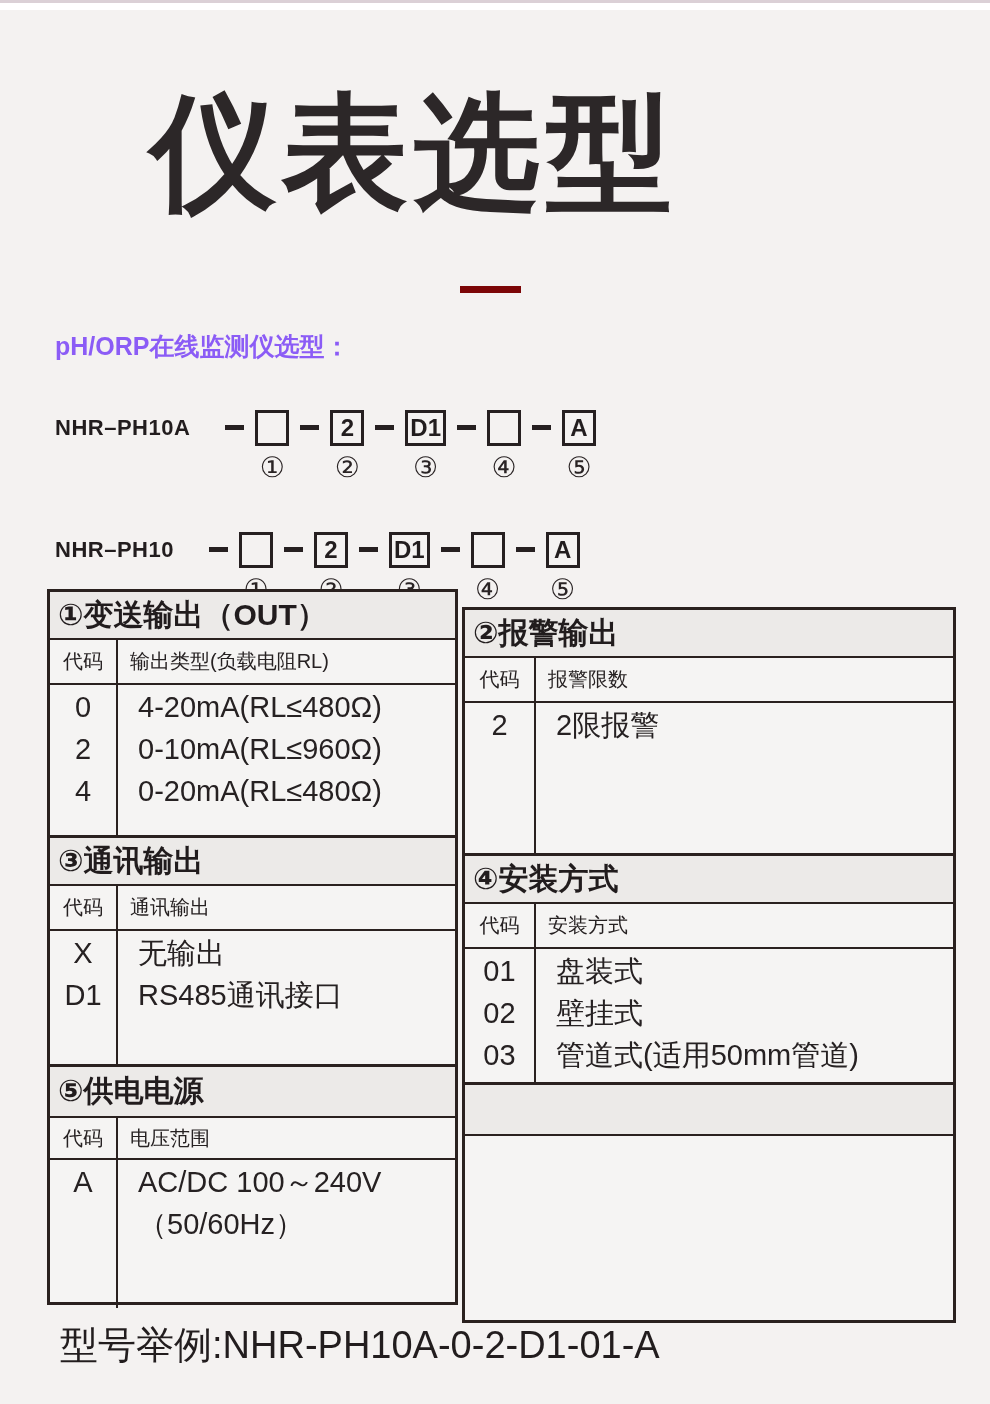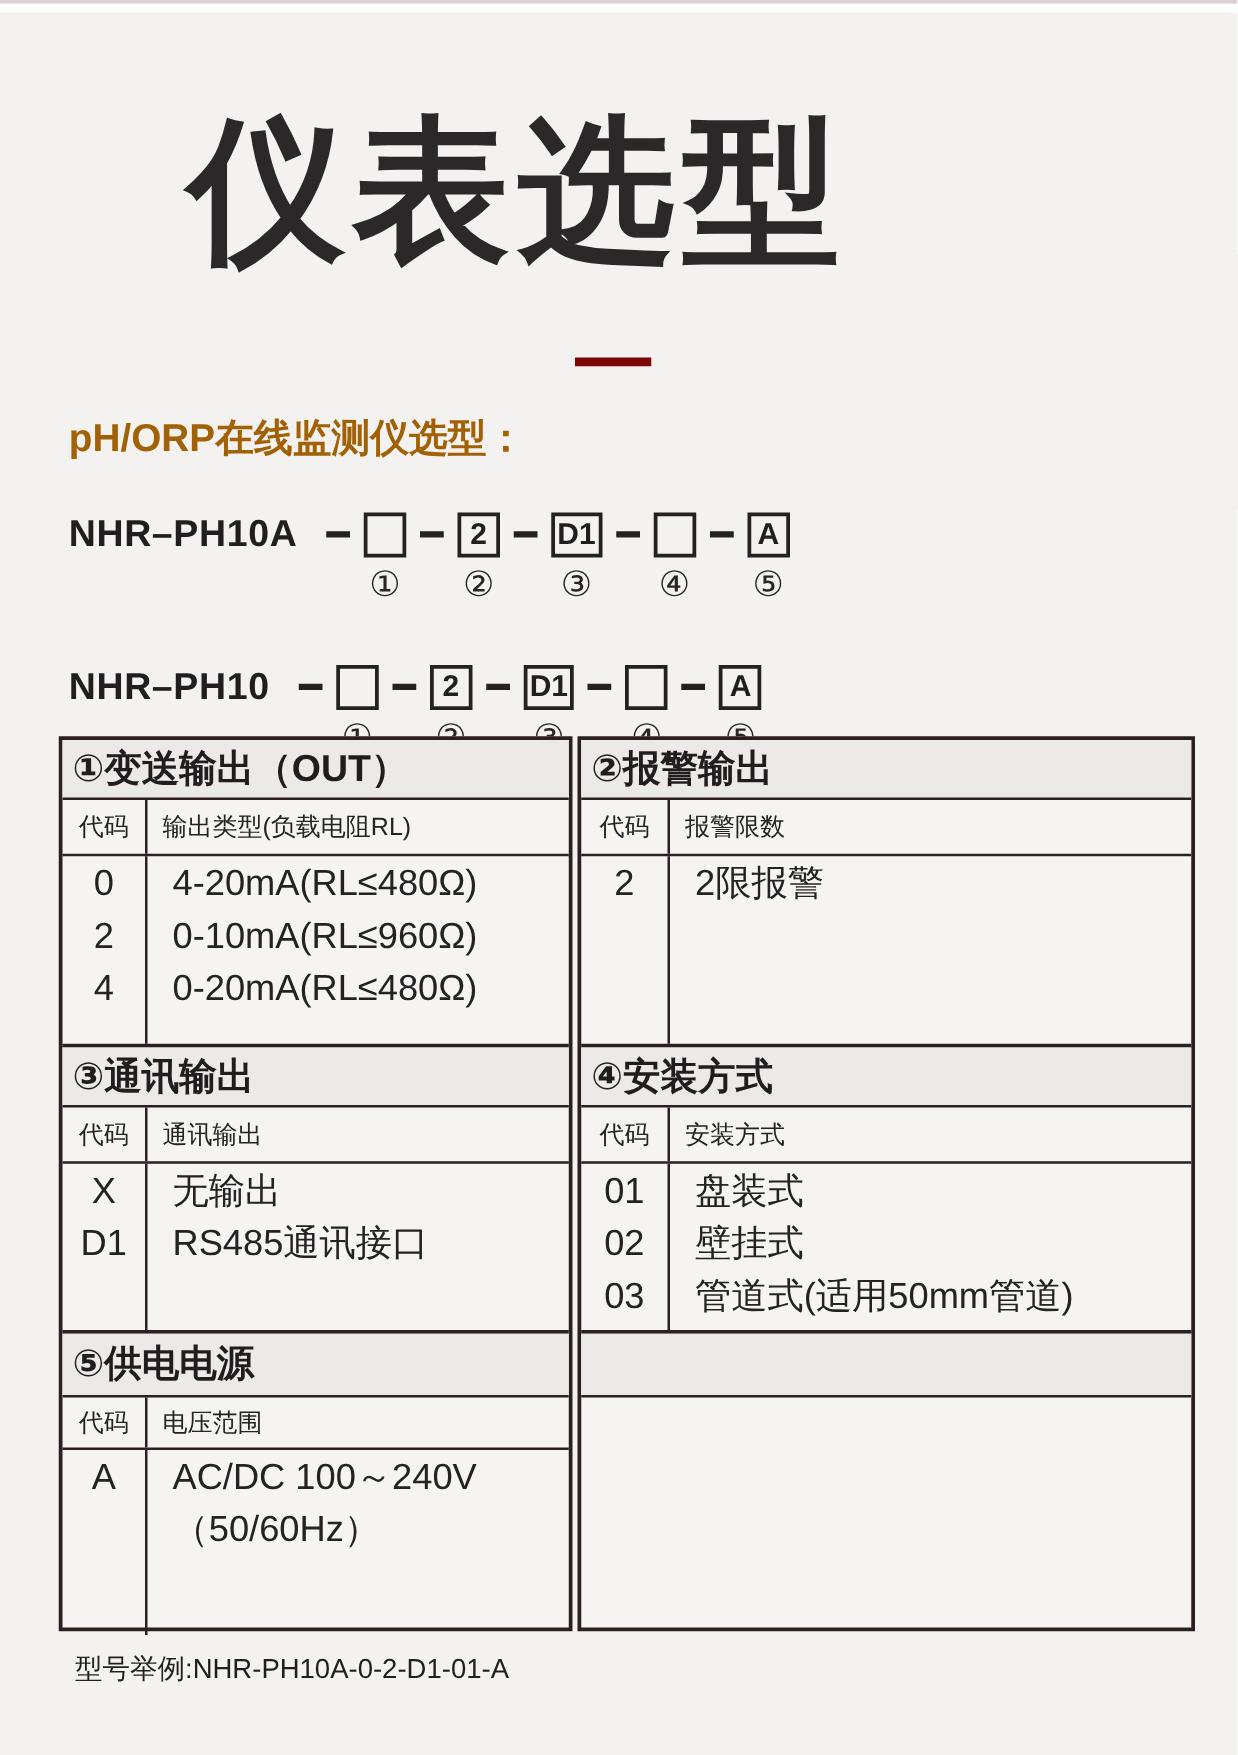--- a/index.html
+++ b/index.html
@@ -10,43 +10,43 @@
   }
   .topbar{position:absolute;top:0;left:0;width:990px;height:3px;background:#dbd0d6;}
   .topwhite{position:absolute;top:3px;left:0;width:990px;height:7px;background:#ffffff;}
 
   .page-title{
     position:absolute;top:78px;left:0;width:828px;text-align:center;
     font-size:126px;font-weight:900;letter-spacing:6px;color:#2c2728;line-height:150px;
     white-space:nowrap;
   }
   .red-divider{position:absolute;top:286px;left:460px;width:61px;height:7px;background:#7c0607;}
-  .subtitle{position:absolute;top:330px;left:55px;font-size:31px;font-weight:700;color:#a16207;white-space:nowrap;}
+  .subtitle{position:absolute;top:330px;left:55px;font-size:25px;font-weight:700;color:#8b5cf6;white-space:nowrap;}
 
   
   .diagram{position:absolute;left:55px;display:flex;align-items:flex-start;}
   #diagram-1{top:404px;}
   #diagram-2{top:526px;}
-  .model-label{font-size:30px;font-weight:600;line-height:48px;letter-spacing:0.5px;margin-right:12px;color:#221d1e;white-space:nowrap;}
+  .model-label{font-size:22px;font-weight:600;line-height:48px;letter-spacing:0.5px;margin-right:24px;color:#221d1e;white-space:nowrap;}
   .dash{width:19px;height:5px;background:#262021;margin:21px 11px 0 11px;flex-shrink:0;}
   .seg{display:flex;flex-direction:column;align-items:center;margin-top:6px;}
   .slot-box{
     min-width:34px;height:36px;box-sizing:border-box;border:3px solid #262021;
     display:flex;align-items:center;justify-content:center;
     font-size:24px;font-weight:600;padding:0 2px;color:#221d1e;background:transparent;
   }
   .slot-marker{margin-top:7px;font-size:28px;line-height:30px;color:#2a2425;}
 
   
   .tbl-half{
     position:absolute;top:589px;height:716px;box-sizing:border-box;
     background:#f5f4f3;border:3px solid #2a211f;
   }
   #tbl-left{left:47px;width:411px;}
-  #tbl-right{left:462px;width:494px;}
+  #tbl-right{left:462px;width:494px;margin-top:18px;}
 
   .sec-header{
     box-sizing:border-box;height:48px;background:#eceae8;border-bottom:2px solid #2a211f;
     display:flex;align-items:center;padding-left:8px;
     font-size:30px;font-weight:700;color:#211c1d;white-space:nowrap;
   }
   .sec-header.hdr-c{height:51px;}
   .sec-sub{box-sizing:border-box;display:flex;height:45px;border-bottom:2px solid #2a211f;font-size:20px;}
   .sec-sub.sub-c{height:42px;}
   .sec-data{box-sizing:border-box;display:flex;}
@@ -59,21 +59,21 @@
     box-sizing:border-box;border-right:2px solid #2a211f;flex-shrink:0;
     display:flex;align-items:center;justify-content:center;
   }
   .cw-l{width:68px;}
   .cw-r{width:71px;}
   .val-col{flex:1;display:flex;align-items:center;padding-left:12px;box-sizing:border-box;overflow:hidden;}
   .sec-data .code-col{flex-direction:column;justify-content:flex-start;padding-top:1px;}
   .sec-data .val-col{flex-direction:column;align-items:flex-start;justify-content:flex-start;padding-top:1px;padding-left:20px;}
   .line{height:42px;line-height:42px;font-size:29px;white-space:nowrap;color:#262122;}
 
-  .example{position:absolute;top:1320px;left:60px;font-size:22px;color:#221d1e;white-space:nowrap;}
+  .example{position:absolute;top:1320px;left:60px;font-size:38px;color:#221d1e;white-space:nowrap;}
 </style>
 </head>
 <body>
 
 <div class="page">
   <div class="topbar"></div>
   <div class="topwhite"></div>
 
   <div class="page-title">仪表选型</div>
   <div class="red-divider"></div>

